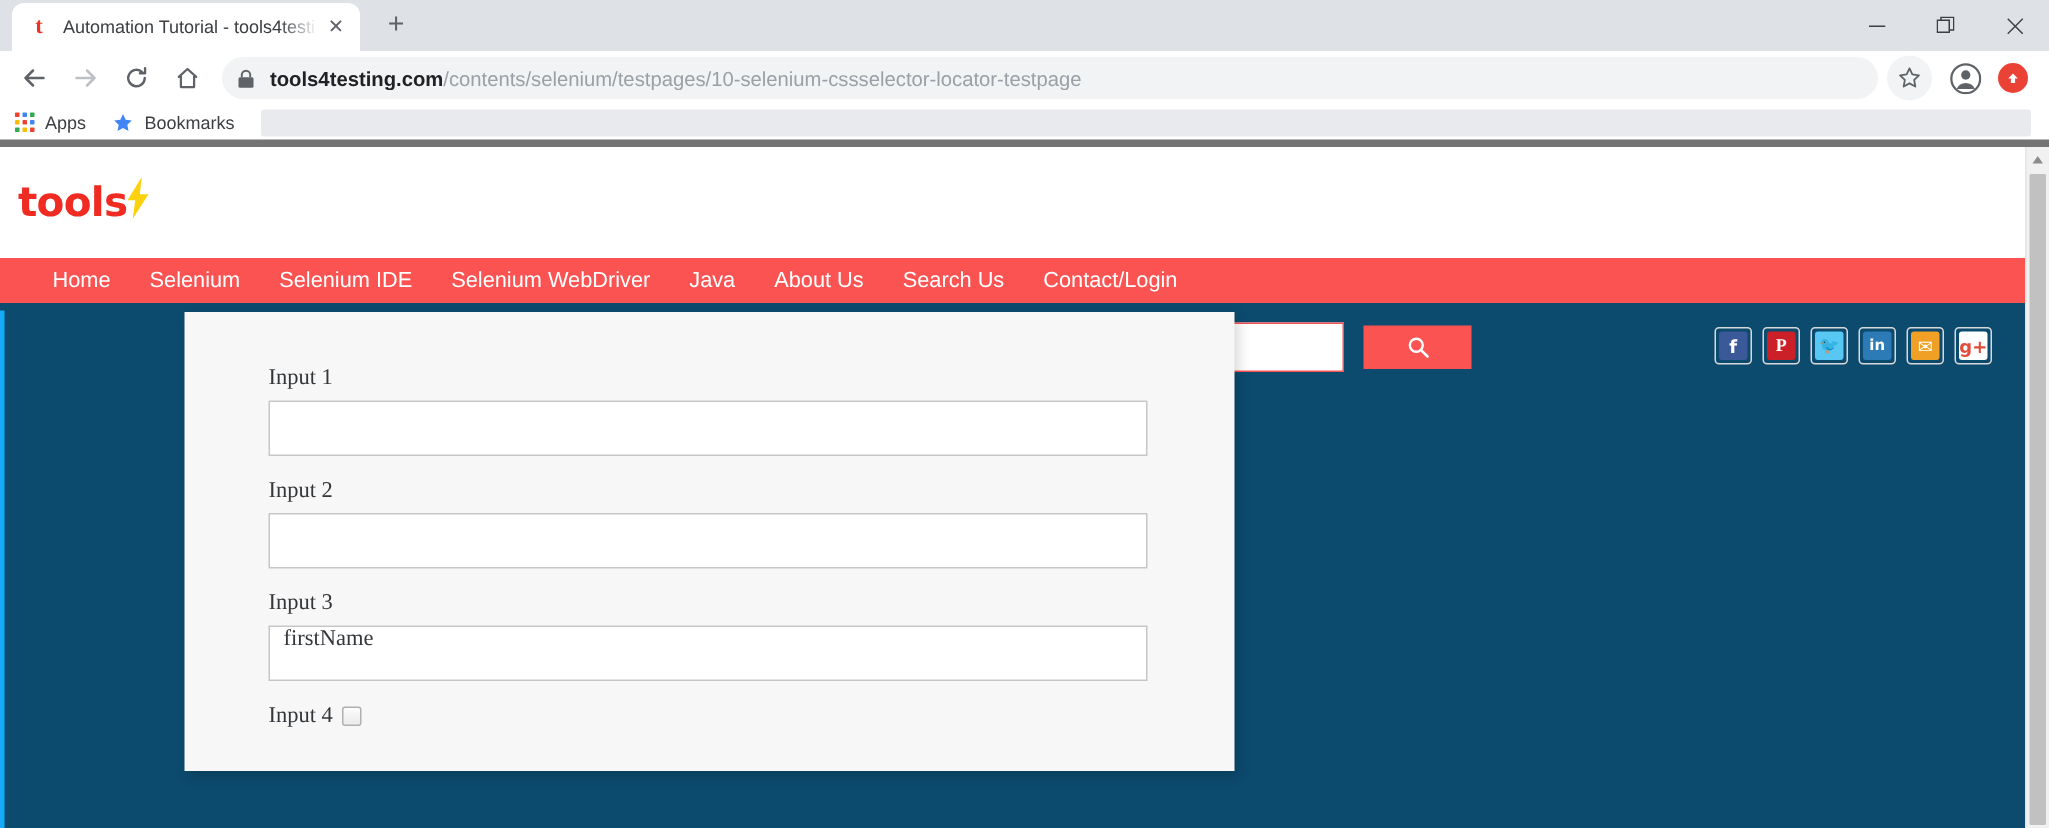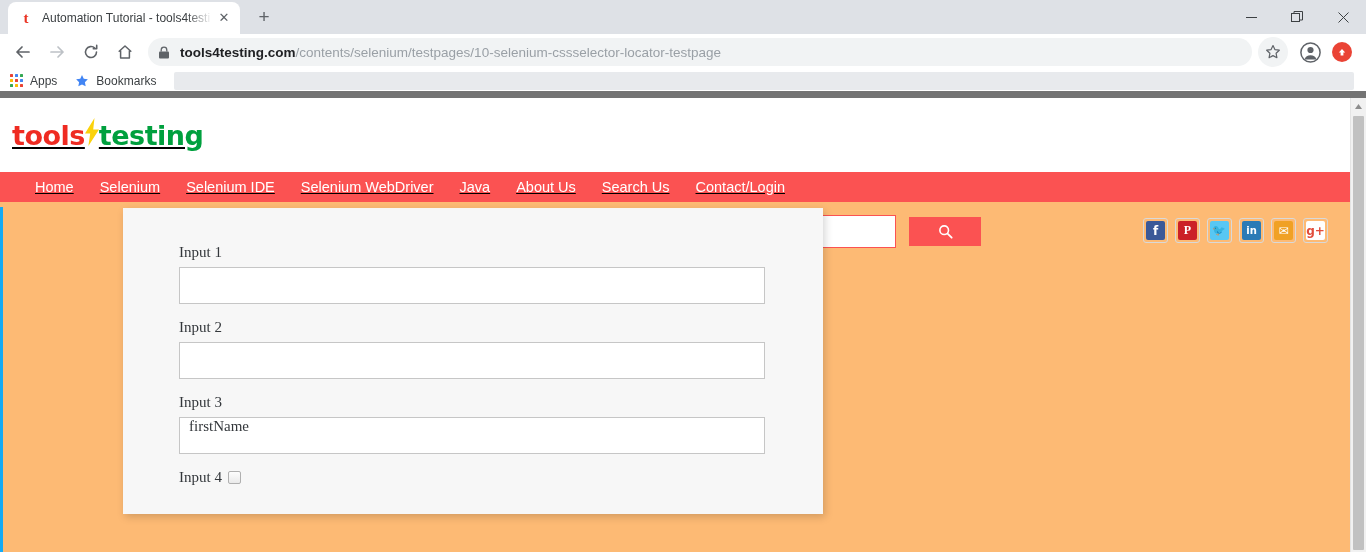--- a/index.html
+++ b/index.html
@@ -121,21 +121,21 @@
     width: 20px; height: 20px; border-radius: 50%;
     background: #ea4335;
     display: flex; align-items: center; justify-content: center;
     margin-right: 6px;
   }
 
   
   .bookmarks {
     height: 28px;
     background: #ffffff;
-    border-bottom: 7px solid #737373;
+    border-bottom: 5px solid #737373;
     display: flex; align-items: center;
     padding: 0 10px;
     flex: 0 0 28px;
   }
   .bm-item { display: flex; align-items: center; margin-right: 18px; }
   .bm-label { font-size: 12px; color: #3c4043; margin-left: 7px; }
   .apps-grid {
     width: 13px; height: 13px;
     display: grid;
     grid-template-columns: repeat(3, 3px);
@@ -152,23 +152,22 @@
   .viewport {
     flex: 1 1 auto;
     background: #ffffff;
     position: relative;
     overflow: hidden;
     display: flex;
   }
   .page {
     flex: 1 1 auto;
     position: relative;
-    background: #fdba74;
+    background: #0c4a6e;
     overflow: hidden;
-    text-decoration: underline;
   }
 
   
   .site-header {
     height: 74px;
     display: flex; align-items: center;
     background: #ffffff;
     position: relative;
   }
   .logo {
@@ -420,21 +419,20 @@
     <div class="page">
 
       <div class="site-header">
         <div class="logo">
           <span class="t1">tools</span>
           <span class="bolt">
             <svg width="16" height="28" viewBox="0 0 16 28">
                 <path d="M10.5 0L1 15.5h5.2L4.4 28 15 11.5H9.2z" fill="#fbd20b"></path>
               </svg>
           </span>
-          <span class="t2">testing</span>
         </div>
 
         <div class="searchwrap">
           <div class="search-input">
             <span class="sp-google">Google</span>
             <span class="sp-rest">Custom Search</span>
           </div>
           <div class="search-btn">
             <span style="display:flex;">
               <svg width="15" height="15" viewBox="0 0 16 16">

